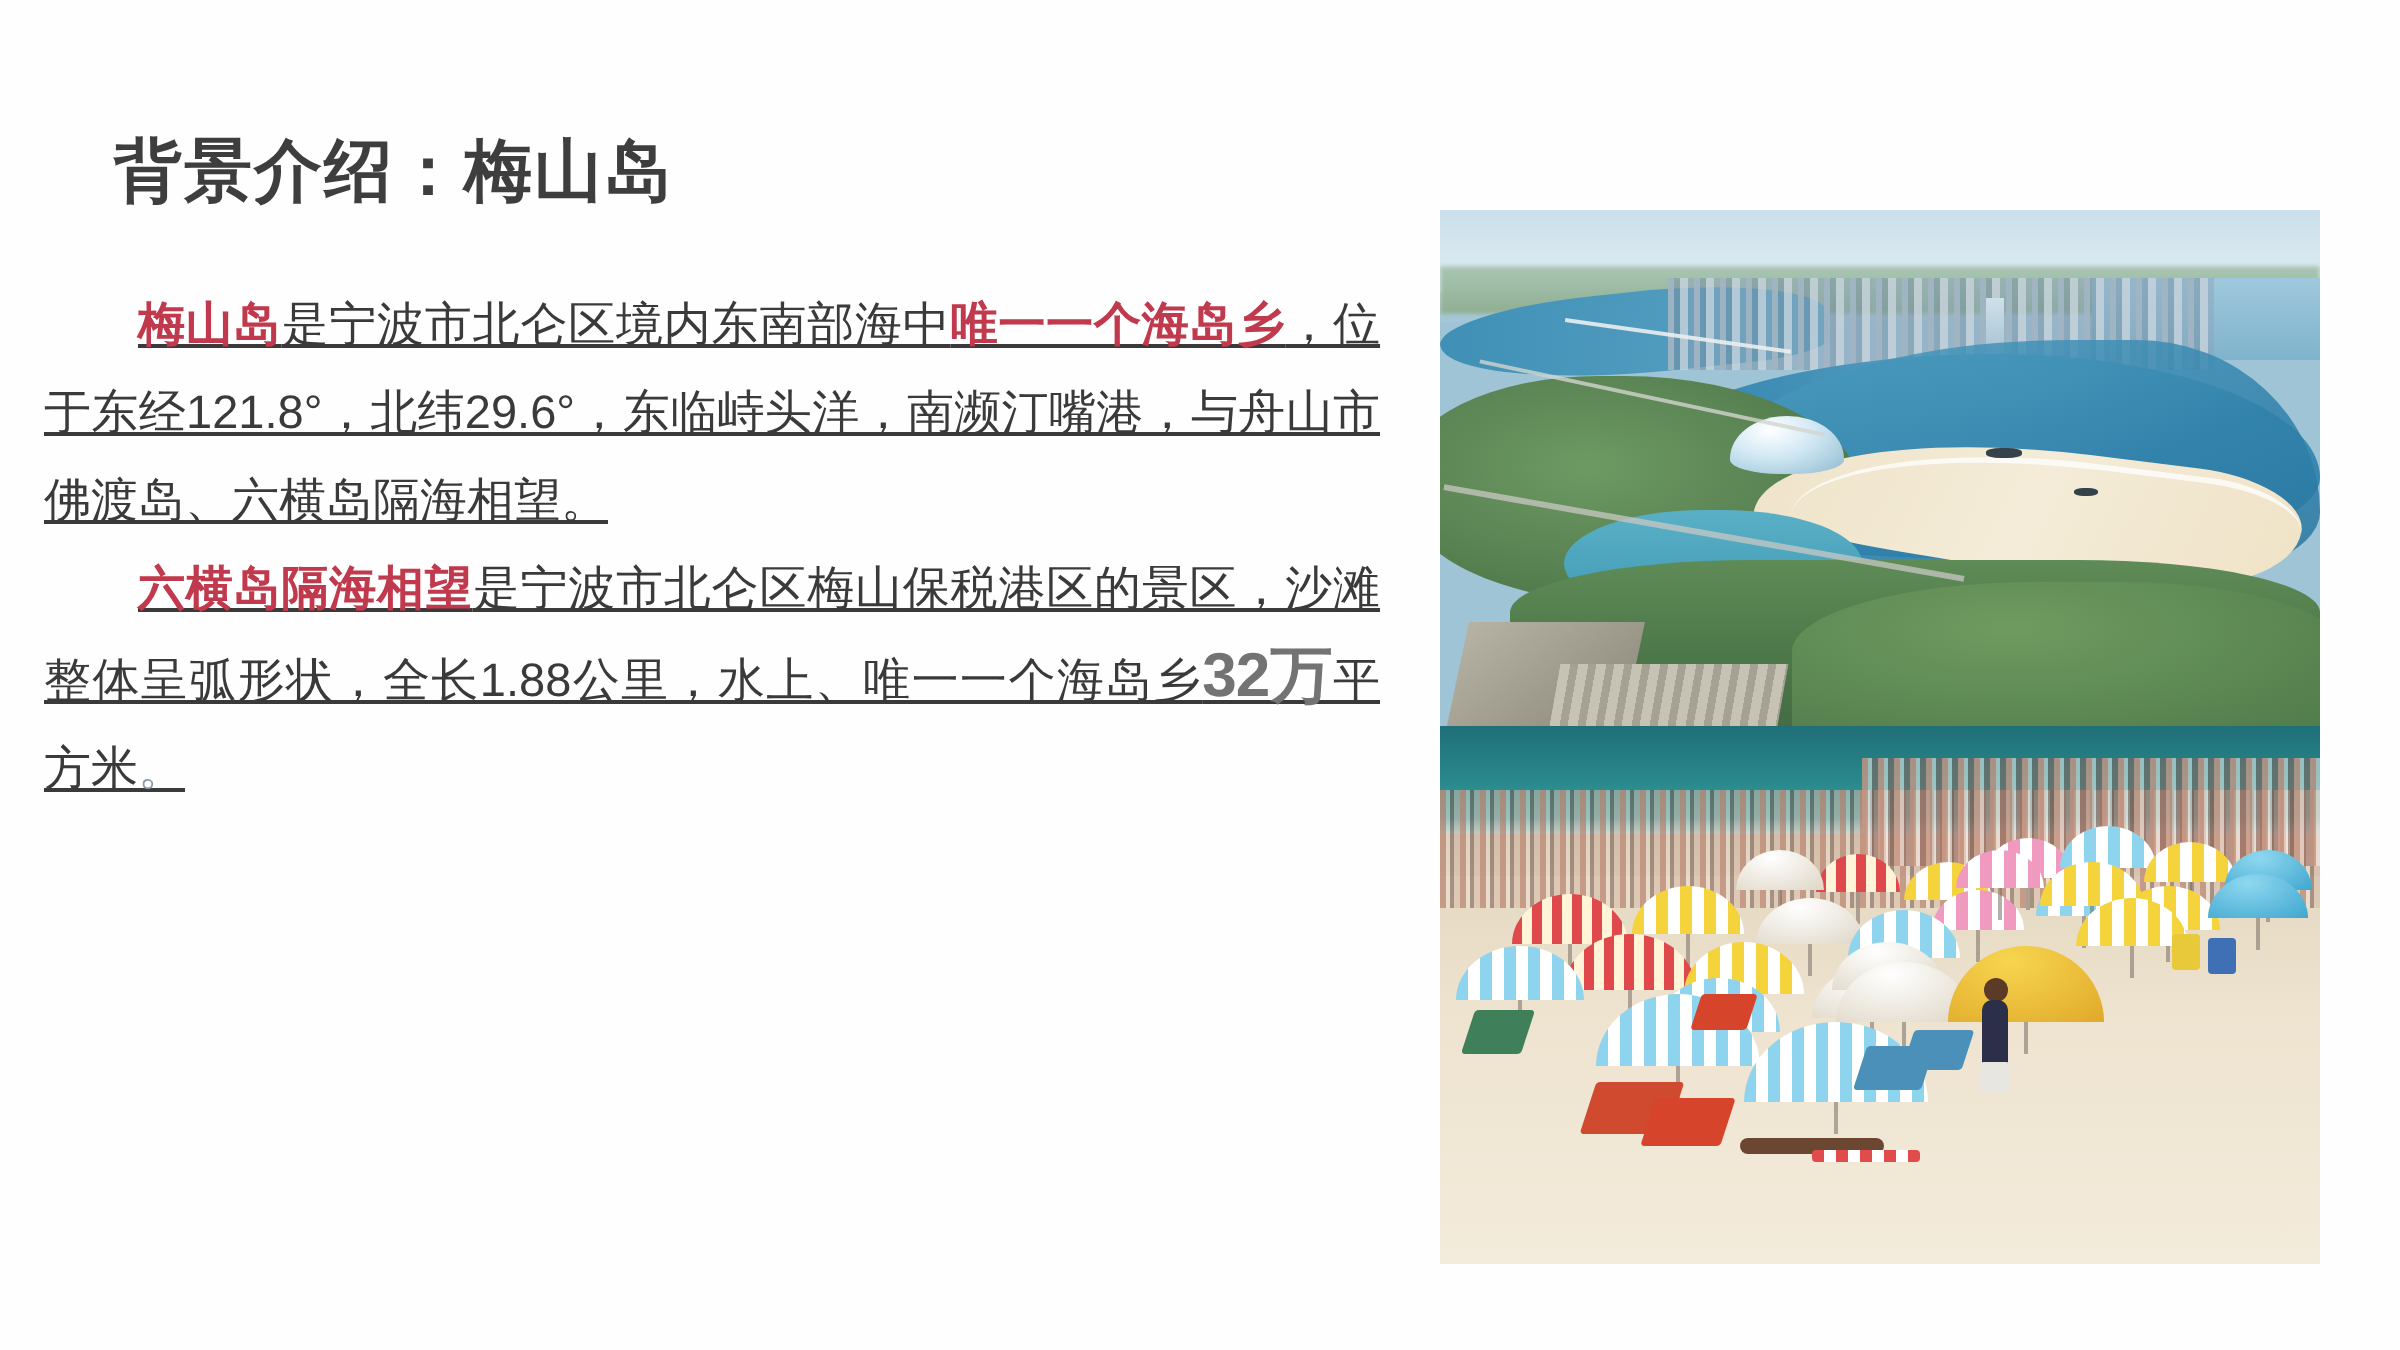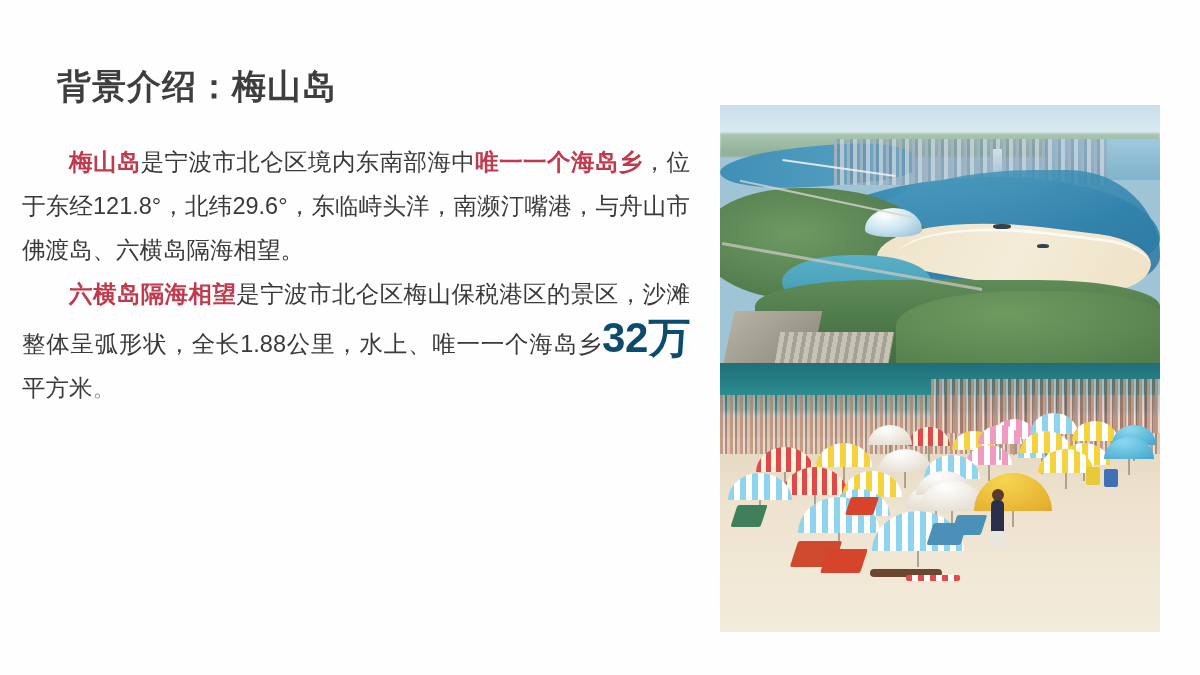--- a/index.html
+++ b/index.html
@@ -40,36 +40,36 @@
     position: absolute;
     left: 22px;
     top: 140px;
     width: 668px;
     font-size: 23.5px;
     color: #3a3a3a;
     line-height: 44px;
     text-align: justify;
     text-justify: inter-character;
   }
-  .para { margin: 0 0 0 0; text-indent: 2em; }
+  .para { margin: 0 0 0 0; text-indent: 2em; text-decoration: underline; }
   .para + .para { margin-top: 0px; }
 
   .para-last {
     margin: 0;
     text-indent: 2.2em;
   }
 
   .em-red {
     color: #c0394c;
     font-weight: bold;
   }
   .em-red-big {
-    color: #0c4a6e;
+    color: #737373;
     font-weight: bold;
-    font-size: 42px;
+    font-size: 31px;
     letter-spacing: -0.5px;
   }
   .em-red-line {
     color: #cc4455;
     font-weight: bold;
   }
   .soft-dot { color: #8d9aa6; }
   .soft-yue { color: #5f7d96; }
 
   

